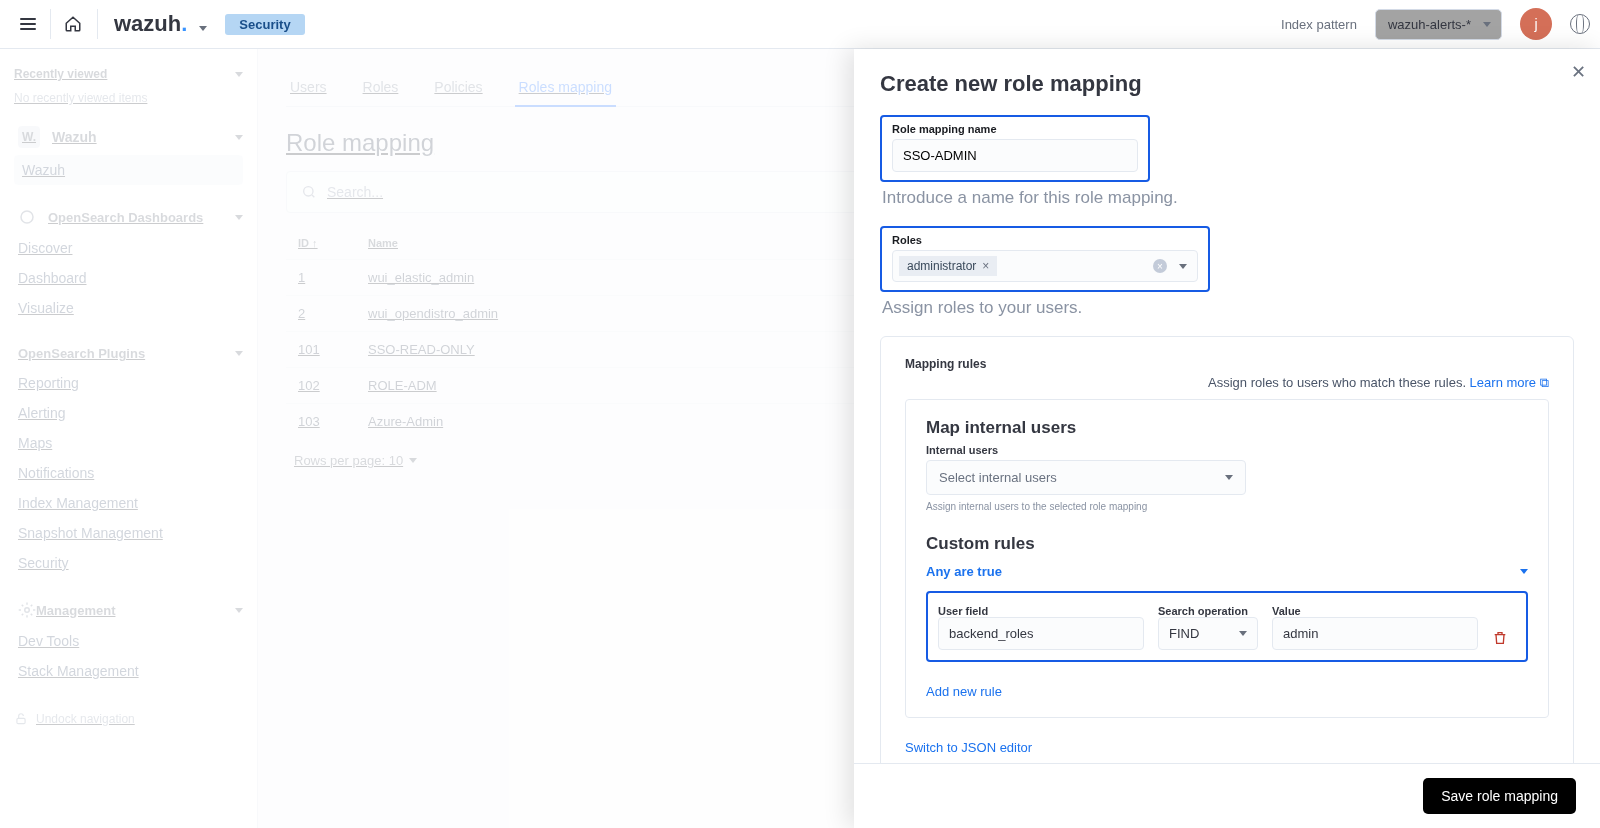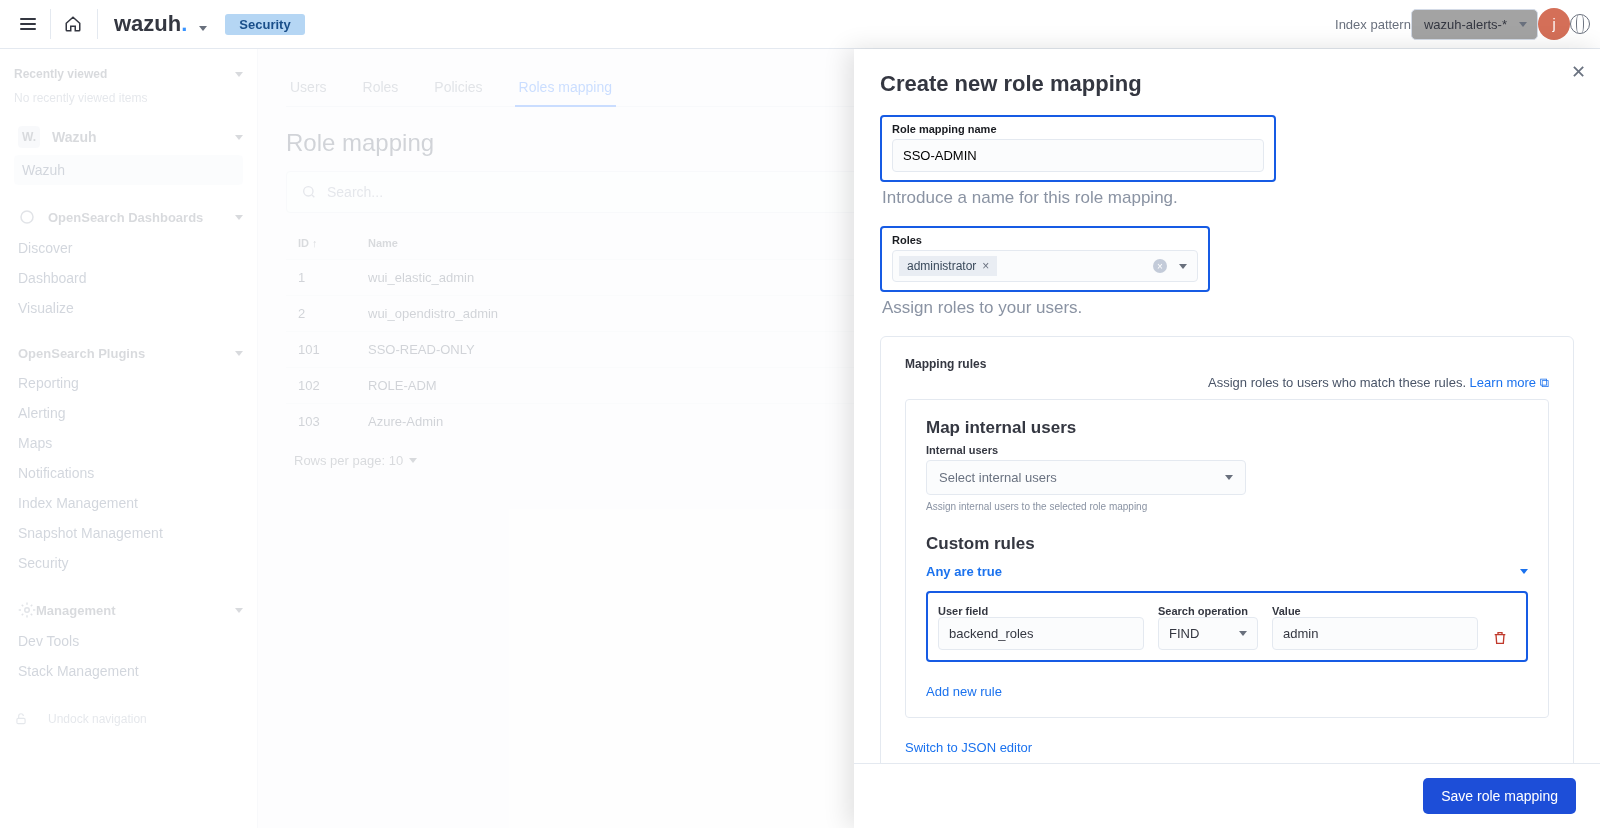--- a/index.html
+++ b/index.html
@@ -1,46 +1,46 @@
 <!DOCTYPE html>
 <html><head>
   <meta charset="utf-8">
   <style>
     * { margin: 0; padding: 0; box-sizing: border-box; }
     body { font-family: -apple-system, BlinkMacSystemFont, "Segoe UI", Helvetica, Arial, sans-serif; color: #343741; width: 1600px; height: 828px; overflow: hidden; background: #fff; position: relative; }
     
-    .dimmed { opacity: 0.25; pointer-events: none; }
+    .dimmed { opacity: 0.25; pointer-events: none; text-decoration: underline; }
     
     .top-header { display: flex; align-items: center; height: 49px; border-bottom: 1px solid #e4e9f0; padding: 0 10px; }
     .icon-btn { width: 36px; height: 36px; display: flex; align-items: center; justify-content: center; cursor: pointer; }
     .hamburger-line, .hamburger-line::before, .hamburger-line::after { content: ""; display: block; width: 16px; height: 2px; background: #343741; border-radius: 1px; }
     .hamburger-line::before { transform: translateY(-5px); }
     .hamburger-line::after  { transform: translateY(3px); }
     .home-icon { width: 18px; height: 18px; }
     .brand { display: flex; align-items: baseline; font-size: 22px; font-weight: 700; margin-left: 10px; }
     .brand-dot { color: #3893ff; }
     .brand-arrow { margin-left: 12px; color: #69707d; }
     .security-pill { background: #b5d6f4; color: #1a4f8a; font-weight: 600; font-size: 13px; padding: 3px 14px; border-radius: 3px; margin-left: 18px; }
-    .header-right { margin-left: auto; display: flex; align-items: center; }
+    .header-right { margin-left: auto; display: flex; align-items: center; gap: 18px; }
     .idx-label { font-size: 13px; color: #69707d; }
     .idx-select { border: 1px solid #d3dae6; border-radius: 5px; background: #a3a3a3; padding: 7px 30px 7px 12px; font-size: 13px; display: flex; align-items: center; position: relative; }
     .avatar { width: 32px; height: 32px; border-radius: 50%; background: #d46f58; color: #fff; display: flex; align-items: center; justify-content: center; font-size: 14px; }
     
     .body-row { display: flex; height: calc(828px - 49px); }
     .sidebar { width: 258px; border-right: 1px solid #e4e9f0; padding: 12px 14px; font-size: 14px; color: #3a4a5b; }
     .sb-hdr { display: flex; justify-content: space-between; align-items: center; font-weight: 600; font-size: 12px; color: #69707d; padding: 6px 0; }
     .sb-sub { font-size: 12px; color: #98a2b3; padding: 4px 0 14px; }
     .sb-item { padding: 7px 0 7px 4px; font-size: 14px; color: #50607a; }
     .sb-item.bold { font-weight: 600; color: #69707d; font-size: 13px; }
     .sb-item.brand-w { display: flex; align-items: center; gap: 12px; font-weight: 600; color: #69707d; }
     .W-badge { width: 22px; height: 22px; background: #e4e9f0; color: #69707d; display: flex; align-items: center; justify-content: center; font-size: 12px; border-radius: 4px; font-weight: 700; }
     .sb-item.active { background: #f3f6fa; border-radius: 4px; padding-left: 8px; }
     .sb-group { margin-top: 16px; }
     .sb-flex { display:flex; align-items:center; justify-content:space-between; }
-    .sb-lock { display:flex; align-items:center; gap:20px; color:#98a2b3; font-size:12px; margin-top:26px;}
+    .sb-lock { display:flex; align-items:center; gap:8px; color:#98a2b3; font-size:12px; margin-top:26px;}
     
     .main { flex: 1; padding: 20px 28px; background: #fafbfd; }
     .tabs { display: flex; gap: 28px; border-bottom: 1px solid #e4e9f0; font-size: 14px; color: #8a93a3; }
     .tab { padding: 10px 4px; }
     .tab.active { color: #327dff; border-bottom: 2px solid #327dff; margin-bottom: -1px; }
     .page-title { font-size: 24px; color: #4a5568; font-weight: 400; margin: 22px 0 14px; }
     .search-box { display: flex; align-items: center; gap: 10px; padding: 12px 14px; color: #98a2b3; font-size: 14px; border: 1px solid #e4e9f0; border-radius: 4px; margin: 0 0 14px; background:#fbfcfd; }
     table { width: 100%; border-collapse: collapse; font-size: 13px; color: #4a5568; }
     th, td { text-align: left; padding: 10px 12px; border-top: 1px solid #eef2f7; }
     th { color: #69707d; font-weight: 600; font-size: 11px; border-top: none; }
@@ -69,21 +69,21 @@
     .select-like { border: 1px solid #e4e9f0; background: #fbfcfd; border-radius: 4px; padding: 9px 12px; font-size: 13px; color: #6a7280; margin-top: 4px; display:flex; justify-content:space-between; align-items:center; width: 320px; }
     .tiny-help { font-size: 10px; color: #8a93a3; margin-top: 6px; }
     .any-true { color: #1b72ee; font-size: 13px; font-weight: 700; margin: 10px 0 12px; display:flex; align-items:center; gap:6px;justify-content:space-between; }
     .rule-row { border: 2px solid #165be4; border-radius: 4px; padding: 6px 10px 10px; }
     .rule-grid { display: grid; grid-template-columns: 1fr 100px 1fr 24px; gap: 14px; align-items: end; }
     .ctl { border: 1px solid #e4e9f0; background: #fbfcfd; border-radius: 4px; padding: 8px 10px; font-size: 13px; width: 100%; display:flex; justify-content:space-between; align-items:center; }
     .del-icon { color: #c0392b; }
     .mt { margin-top: 22px; }
     
     .fly-footer { border-top: 1px solid #e4e9f0; padding: 14px 24px; display: flex; justify-content: flex-end; }
-    .primary-btn { background: #1d4ed8; color: #fff; font-size: 14px; font-weight: 500; border: none; border-radius: 5px; padding: 10px 18px; cursor: pointer; text-align: center; }
+    .primary-btn { background: #000000; color: #fff; font-size: 14px; font-weight: 500; border: none; border-radius: 5px; padding: 10px 18px; cursor: pointer; text-align: center; }
     .chev { width: 0; height: 0; border-left: 4px solid transparent; border-right: 4px solid transparent; border-top: 5px solid #69707d; display:inline-block; }
     .chev.link-c { border-top-color:#1b72ee; }
     .globe { width:20px; height:20px; border:1.5px solid #69707d; border-radius:50%; position:relative; }
     .globe::after{ content:""; position:absolute; inset:0; border-left:1.5px solid #69707d; border-right:1.5px solid #69707d; border-radius:50%/100%; left:5px; right:5px; }
   </style>
 </head>
 <body>
 
 <div class="top-header">
   <div class="icon-btn">
@@ -233,21 +233,21 @@
         <span class="chev"></span>
       </div>
   </div>
 </div>
 
 <div class="flyout">
   <div class="fly-close">✕</div>
   <div class="fly-body">
     <div class="fly-title">Create new role mapping</div>
 
-    <div class="form-group" style="width:396px;">
+    <div class="form-group" style="width:270px;">
       <div class="fg-label">Role mapping name</div>
       <input class="fg-input" value="SSO-ADMIN" style="">
     </div>
     <div class="helper">Introduce a name for this role mapping.</div>
 
     <div class="form-group" style="width:330px;">
       <div class="fg-label">Roles</div>
       <div class="chips">
         <span class="chip">
           <span>administrator</span>

